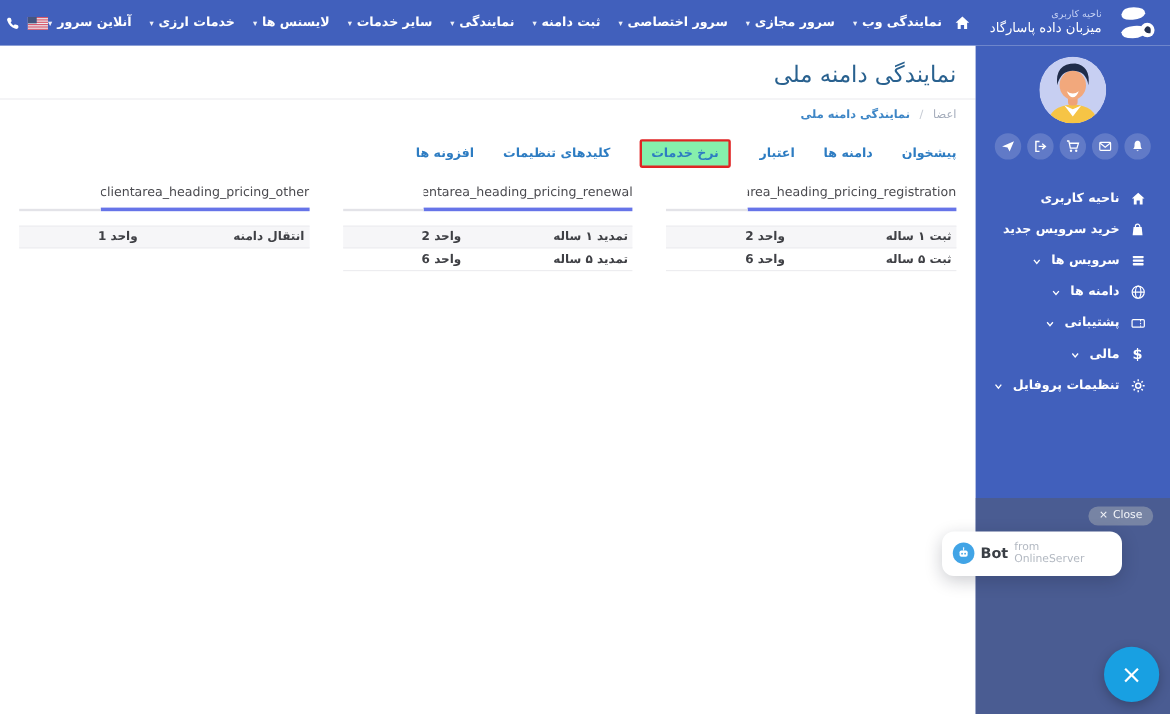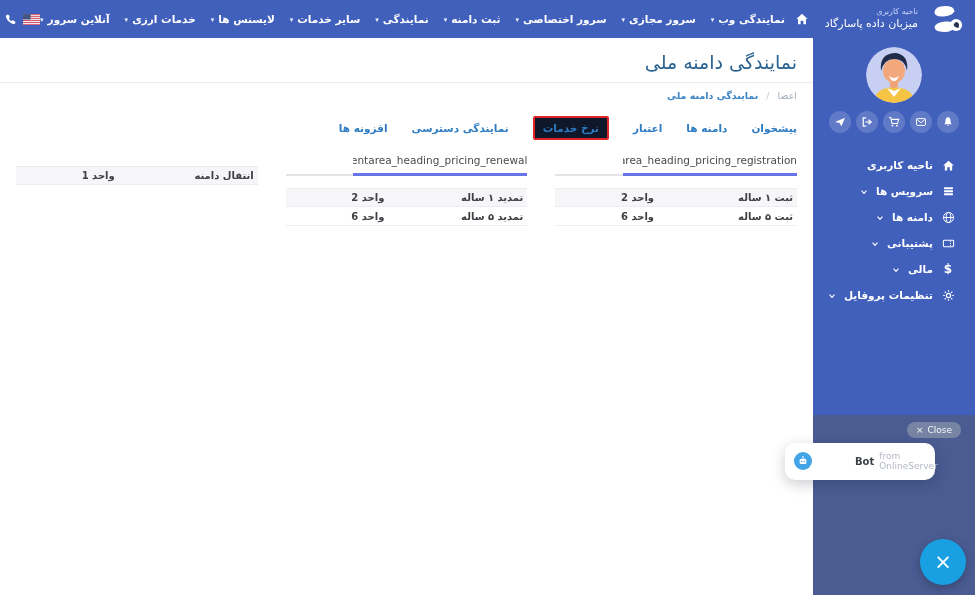--- a/index.html
+++ b/index.html
@@ -46,21 +46,21 @@
   .page-header { direction:rtl; padding:13px 16px 9px; border-bottom:1px solid #ededf1; }
   .page-title { font-size:19px; color:#29618f; font-weight:normal; text-align:right; }
   .breadcrumb { direction:rtl; text-align:right; padding:7px 16px 0; font-size:9.5px; }
   .crumb-root { color:#a3abba; }
   .crumb-sep { color:#c5cad3; margin:0 5px; }
   .crumb-current { color:#3e86c6; font-weight:bold; }
 
   .tabs { display:flex; direction:rtl; align-items:center; gap:24px;
           padding:0 16px; margin-top:15px; }
   .tab { color:#2d7cc2; font-size:10.5px; font-weight:bold; cursor:pointer; padding:4px 0; }
-  .tab.boxed { border:2px solid #e02424; background:#0f172a; padding:4px 8px; border-radius:2px; }
+  .tab.boxed { border:2px solid #e02424; background:#86efac; padding:4px 8px; border-radius:2px; }
 
   .tables-row { display:flex; direction:rtl; gap:28px; padding:0 16px; margin-top:14px; }
   .ptable { flex:1; min-width:0; }
   .ptable-head { display:flex; direction:rtl; }
   .ptable-head-label { width:72%; text-align:center; font-size:10.5px; color:#4a4a4f;
                        padding-bottom:7px; border-bottom:3px solid #6674e8;
                        white-space:nowrap; overflow:hidden; }
   .ptable-head-empty { width:28%; border-bottom:2px solid #e3e3e8; }
   .ptable-body { margin-top:12px; }
   .ptable-row { display:flex; direction:rtl; align-items:center; height:19px;
@@ -78,21 +78,21 @@
                      background:rgba(150,158,176,.6); color:#f4f6fa; border:none;
                      font-family:"DejaVu Sans",sans-serif; font-size:9px;
                      padding:3px 9px; border-radius:9px; cursor:pointer;
                      display:flex; align-items:center; gap:4px; }
   .chat-bubble { position:absolute; top:443px; right:40px; width:150px; z-index:8;
                  background:#fff; border-radius:10px; padding:8px 9px 9px;
                  box-shadow:0 4px 14px rgba(20,25,40,.22); }
   .bot-head { display:flex; direction:ltr; align-items:center; gap:5px; }
   .bot-avatar { width:18px; height:18px; border-radius:50%; background:#41a4e6;
                 display:flex; align-items:center; justify-content:center; flex:none; }
-  .bot-name { font-size:10px; font-weight:bold; color:#3a3f45;margin-left:38px; }
+  .bot-name { font-size:12px; font-weight:bold; color:#3a3f45; }
   .bot-from { font-size:9px; color:#b3b9c2; }
   .bot-msg { direction:rtl; text-align:right; font-size:9.5px; color:#5a5f66;
              line-height:1.6; margin-top:6px; }
   .fab { position:absolute; top:539px; right:9px; width:46px; height:46px; z-index:8;
          border-radius:50%; background:#18a0e2; border:none; cursor:pointer;
          color:#fff; font-size:21px; line-height:46px; text-align:center;
          font-family:"DejaVu Sans",sans-serif; box-shadow:0 3px 10px rgba(0,0,0,.25); }
 </style>
 </head>
 <body>
@@ -252,20 +252,29 @@
       <div class="side-item">
         <span class="side-ico">
             <svg width="13" height="13" viewBox="0 0 16 16">
               <path d="M8 2 L14.5 8 H12.5 V14 H9.6 V10 H6.4 V14 H3.5 V8 H1.5 Z" fill="#fff"></path>
             </svg>
           </span>
         <span class="side-label">ناحیه کاربری</span>
       </div>
       <div class="side-item">
         <span class="side-ico">
+            <svg width="12" height="13" viewBox="0 0 16 16">
+              <path d="M3.5 5 H12.5 L13.5 14 H2.5 Z" fill="#fff"></path>
+              <path d="M5.5 6 V4.5 a2.5 2.8 0 0 1 5 0 V6" stroke="#fff" stroke-width="1.3" fill="none"></path>
+            </svg>
+          </span>
+        <span class="side-label">خرید سرویس جدید</span>
+      </div>
+      <div class="side-item">
+        <span class="side-ico">
             <svg width="13" height="12" viewBox="0 0 16 16">
               <g fill="#fff">
                 <rect x="2" y="3" width="12" height="2.6" rx="0.8"></rect>
                 <rect x="2" y="7" width="12" height="2.6" rx="0.8"></rect>
                 <rect x="2" y="11" width="12" height="2.6" rx="0.8"></rect>
               </g>
             </svg>
           </span>
         <span class="side-label">سرویس ها</span>
         <span class="side-caret">
@@ -341,21 +350,21 @@
       <span class="crumb-root">اعضا</span>
       <span class="crumb-sep">/</span>
       <span class="crumb-current">نمایندگی دامنه ملی</span>
     </div>
 
     <div class="tabs">
       <span class="tab">پیشخوان</span>
       <span class="tab">دامنه ها</span>
       <span class="tab">اعتبار</span>
       <span class="tab boxed">نرخ خدمات</span>
-      <span class="tab">نمایندگی دسترسی</span>
+      <span class="tab">کلیدهای تنظیمات</span>
       <span class="tab">افزونه ها</span>
     </div>
 
     <div class="tables-row">
 
       <section class="ptable">
         <div class="ptable-head">
           <div class="ptable-head-label">clientarea_heading_pricing_registration</div>
           <div class="ptable-head-empty"></div>
         </div>
@@ -382,20 +391,24 @@
             <div class="cell-value">2 واحد</div>
           </div>
           <div class="ptable-row">
             <div class="cell-label">تمدید ۵ ساله</div>
             <div class="cell-value">6 واحد</div>
           </div>
         </div>
       </section>
 
       <section class="ptable">
+        <div class="ptable-head">
+          <div class="ptable-head-label">clientarea_heading_pricing_other</div>
+          <div class="ptable-head-empty"></div>
+        </div>
         <div class="ptable-body">
           <div class="ptable-row striped">
             <div class="cell-label">انتقال دامنه</div>
             <div class="cell-value">1 واحد</div>
           </div>
         </div>
       </section>
     </div>
   </main>
 

